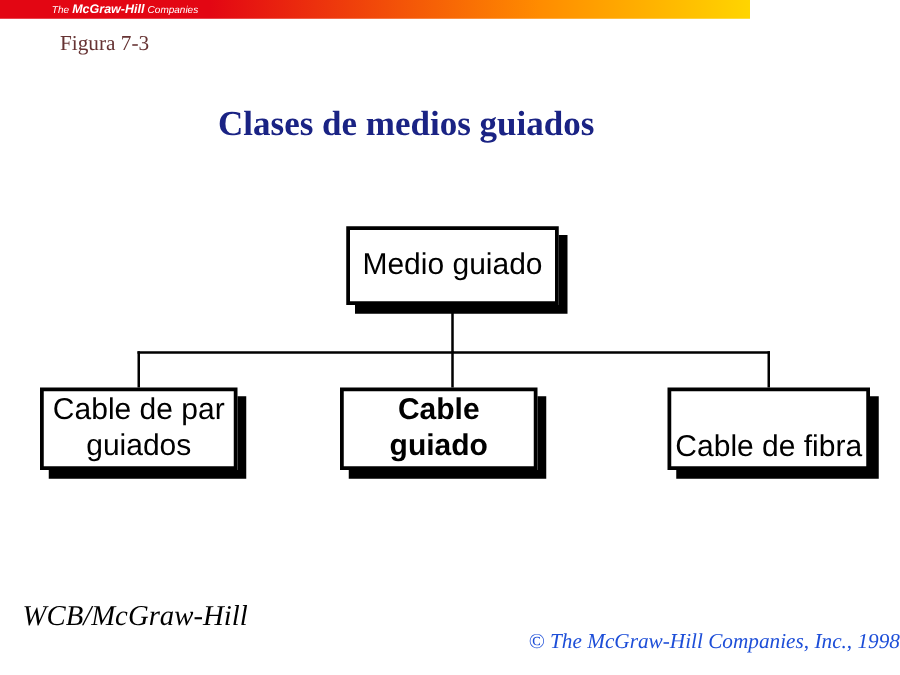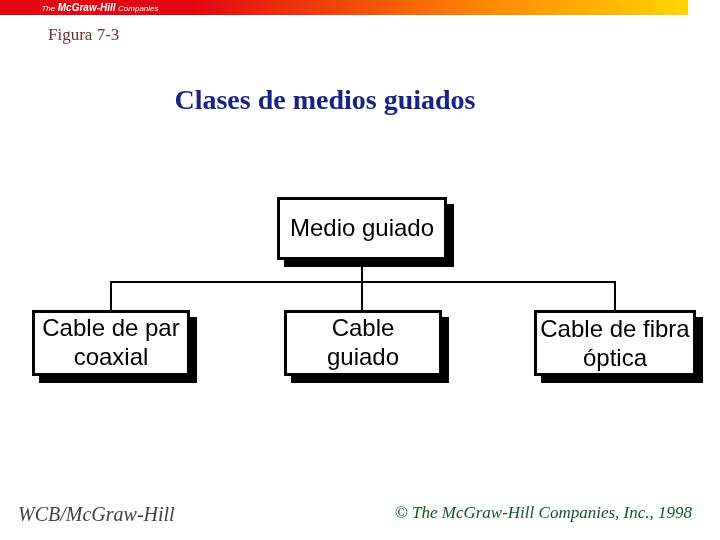--- a/index.html
+++ b/index.html
@@ -10,21 +10,21 @@
     height: 540px;
     background: #ffffff;
     overflow: hidden;
     font-family: "Liberation Sans", sans-serif;
   }
 
   
   .banner {
     position: absolute;
     left: 0; top: 0;
-    width: 688px; height: 15px;
+    width: 600px; height: 15px;
   }
   .banner-logo {
     position: absolute;
     left: 0; top: 1px;
     width: 200px;
     text-align: center;
     color: #ffffff;
     font-size: 9px;
     line-height: 13px;
     white-space: nowrap;
@@ -59,50 +59,50 @@
     border: 3px solid #000000;
     box-shadow: 7px 7px 0 0 #000000;
     display: flex;
     align-items: center;
     justify-content: center;
     text-align: center;
     font-size: 24px;
     color: #000000;
     line-height: 1.2;
   }
-  .root-box  { left: 277px; top: 197px; width: 170px; height: 63px; }
+  .root-box  { left: 277px; top: 181px; width: 170px; height: 63px; }
   .child-box { top: 310px; height: 66px; }
   .child-0 { left: 32px;  width: 158px; align-items: center; }
-  .child-1 { left: 284px; width: 158px; }
+  .child-1 { left: 272px; width: 158px; font-weight: bold; }
   .child-2 { left: 534px; width: 162px; align-items: flex-end; }
 
   
   .line { position: absolute; background: #000000; }
   .v-root    { left: 361px; top: 244px; width: 2px; height: 38px; }
   .h-main    { left: 110px; top: 281px; width: 506px; height: 2px; }
   .stub-0    { left: 110px; top: 281px; width: 2px; height: 30px; }
   .stub-1    { left: 361px; top: 281px; width: 2px; height: 30px; }
   .stub-2    { left: 614px; top: 281px; width: 2px; height: 30px; }
 
   
   .footer-left {
     position: absolute;
-    left: 18px; top: 503px;
+    left: 18px; top: 480px;
     font-family: "Liberation Serif", serif;
     font-style: italic;
-    font-size: 20px;
-    color: #404040;
+    font-size: 23px;
+    color: #000000;
   }
   .footer-right {
     position: absolute;
-    right: 28px; top: 503px;
+    right: 0; top: 503px;
     font-family: "Liberation Serif", serif;
     font-style: italic;
     font-size: 17px;
-    color: #14532d;
+    color: #1d4ed8;
   }
 </style>
 </head>
 <body>
 
 <div class="slide">
 
   <header class="banner" style="background: linear-gradient(90deg, rgb(227, 6, 19) 0%, rgb(227, 6, 19) 28%, rgb(255, 140, 0) 72%, rgb(255, 213, 0) 100%);">
     <div class="banner-logo" style="color: rgb(255, 255, 255);">
       <span class="logo-pre">The</span>
@@ -123,35 +123,34 @@
     <div class="line stub-1"></div>
     <div class="line stub-2"></div>
 
     <div class="box root-box">
       <span>Medio guiado</span>
     </div>
 
     <div class="box child-box child-0">
       <div class="box-text">
         <span>Cable de par</span><br>
-        <span>coaxial</span>
+        <span>guiados</span>
       </div>
     </div>
 
     <div class="box child-box child-1">
       <div class="box-text">
         <span>Cable</span><br>
         <span>guiado</span>
       </div>
     </div>
 
     <div class="box child-box child-2">
       <div class="box-text">
         <span>Cable de fibra</span><br>
-        <span>óptica</span>
       </div>
     </div>
 
   </div>
 
   <footer>
     <span class="footer-left">WCB/McGraw-Hill</span>
     <span class="footer-right">© The McGraw-Hill Companies, Inc., 1998</span>
   </footer>
 

